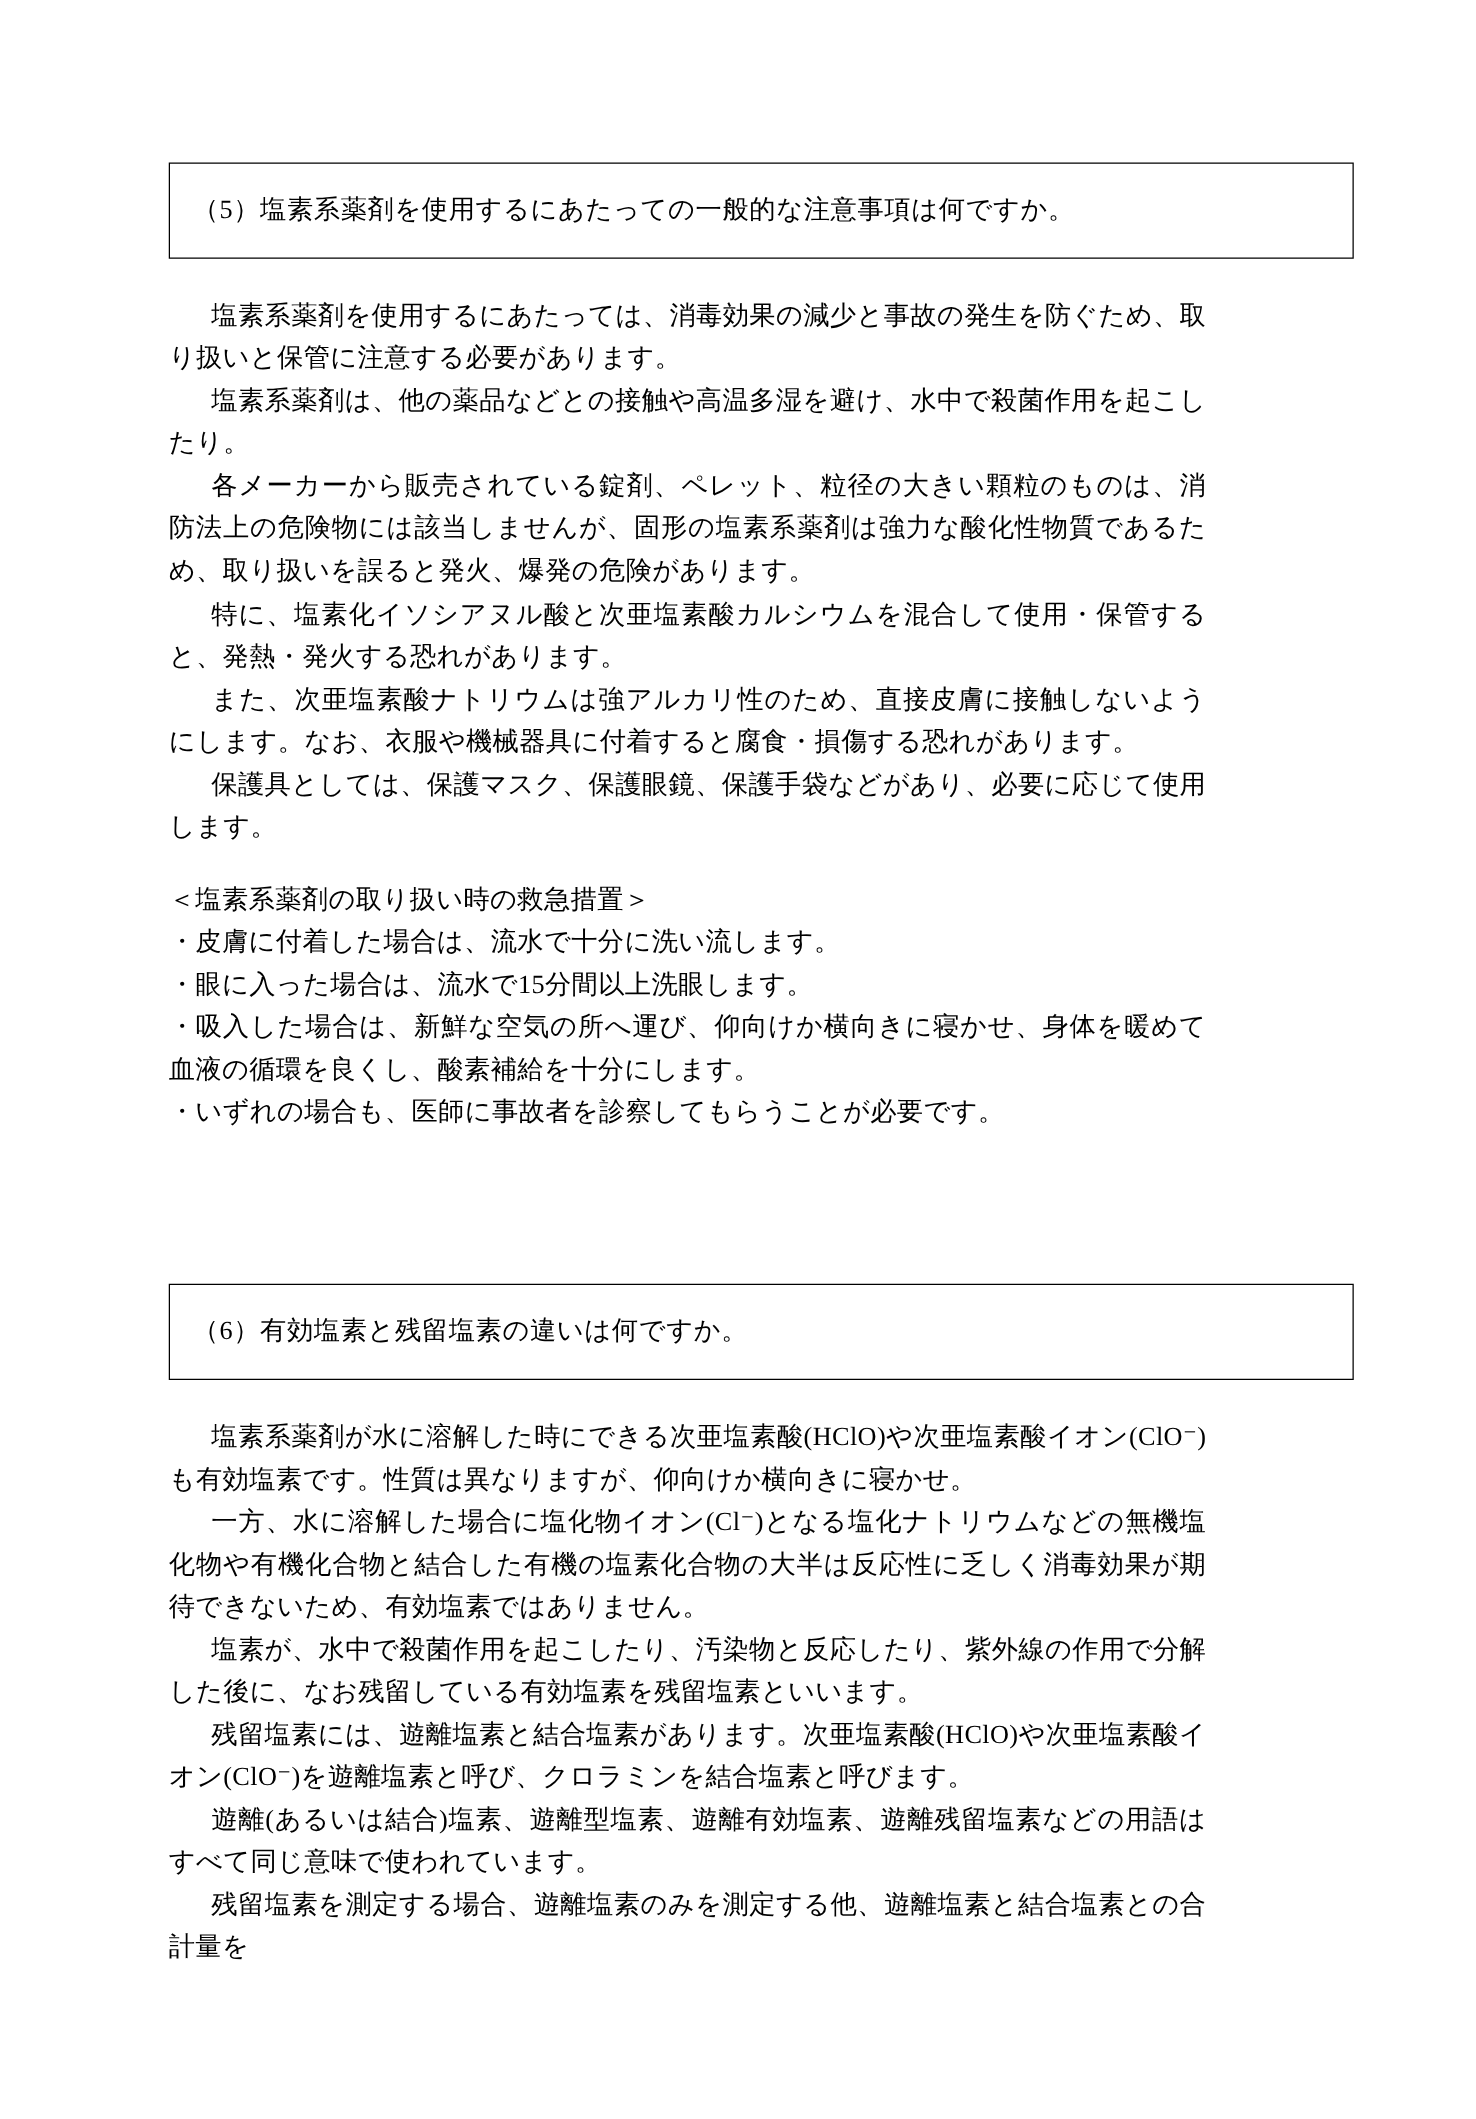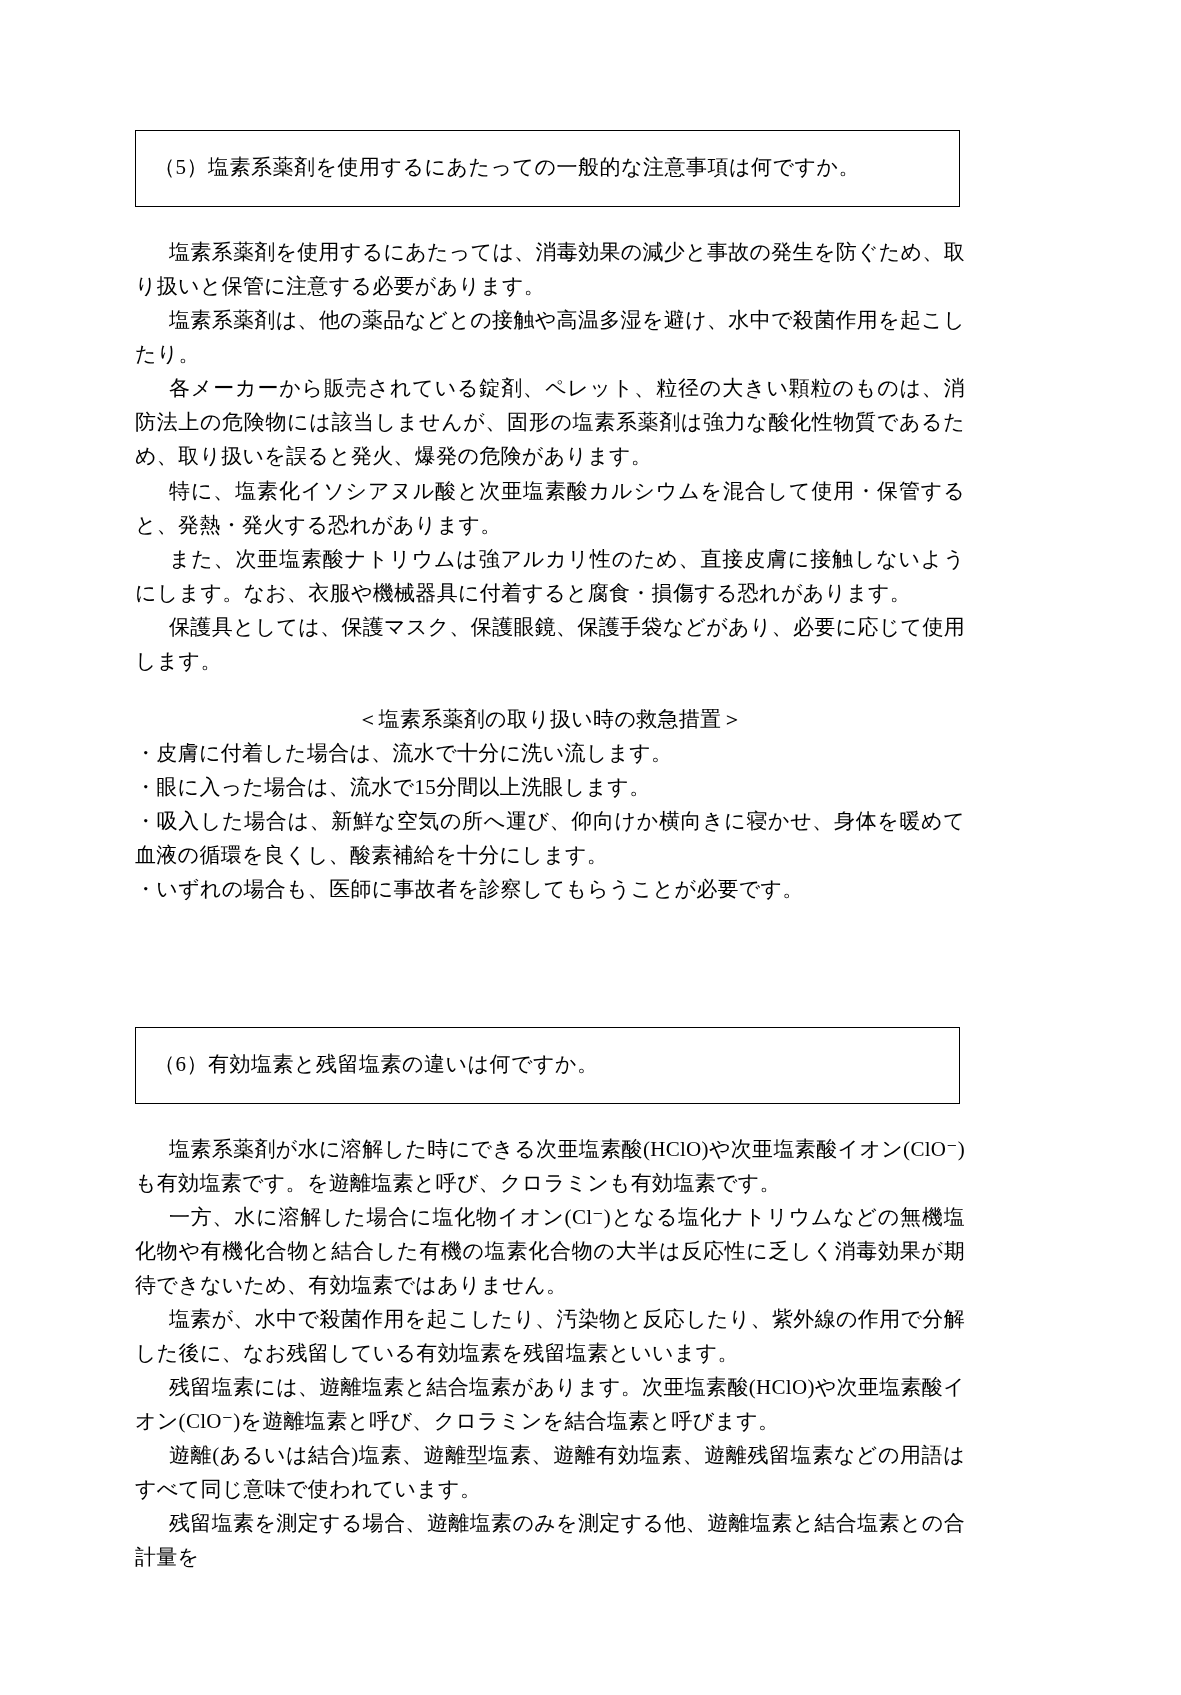--- a/index.html
+++ b/index.html
@@ -17,21 +17,21 @@
   .page {
     position: relative;
     width: 1181px;
     height: 1695px;
     box-sizing: border-box;
     padding: 130px 120px 0 135px;
   }
   .qbox {
     border: 1px solid #000000;
     box-sizing: border-box;
-    width: 825px;
+    width: 948px;
     padding: 22px 18px 24px 18px;
     font-size: 21px;
     line-height: 1.4;
     letter-spacing: 0.5px;
   }
   .qbox-2 {
     margin-top: 13px;
   }
   .body-block {
     margin-top: 28px;
@@ -44,21 +44,20 @@
     text-indent: 34px;
     margin: 0 0 0 0;
     text-align: justify;
     text-justify: inter-ideograph;
   }
   .spacer-sm { height: 24px; }
   .spacer-lg { height: 108px; }
   .list-head {
     text-indent: 0;
     margin: 0;
-    text-align: center;
   }
   .list-item {
     text-indent: 0;
     margin: 0;
     text-align: justify;
     text-justify: inter-ideograph;
   }
 </style>
 </head>
 <body>
@@ -86,21 +85,21 @@
     <p class="list-item">・いずれの場合も、医師に事故者を診察してもらうことが必要です。</p>
   </div>
 
   <div class="spacer-lg"></div>
 
   <div class="qbox qbox-2">
     <span>（6）有効塩素と残留塩素の違いは何ですか。</span>
   </div>
 
   <div class="body-block">
-    <p class="para">塩素系薬剤が水に溶解した時にできる次亜塩素酸(HClO)や次亜塩素酸イオン(ClO⁻)も有効塩素です。を遊離塩素と呼び、クロラミンも有効塩素です。</p>
+    <p class="para">塩素系薬剤が水に溶解した時にできる次亜塩素酸(HClO)や次亜塩素酸イオン(ClO⁻)も有効塩素です。性質は異なりますが、仰向けか横向きに寝かせ。</p>
     <p class="para">一方、水に溶解した場合に塩化物イオン(Cl⁻)となる塩化ナトリウムなどの無機塩化物や有機化合物と結合した有機の塩素化合物の大半は反応性に乏しく消毒効果が期待できないため、有効塩素ではありません。</p>
     <p class="para">塩素が、水中で殺菌作用を起こしたり、汚染物と反応したり、紫外線の作用で分解した後に、なお残留している有効塩素を残留塩素といいます。</p>
     <p class="para">残留塩素には、遊離塩素と結合塩素があります。次亜塩素酸(HClO)や次亜塩素酸イオン(ClO⁻)を遊離塩素と呼び、クロラミンを結合塩素と呼びます。</p>
     <p class="para">遊離(あるいは結合)塩素、遊離型塩素、遊離有効塩素、遊離残留塩素などの用語はすべて同じ意味で使われています。</p>
     <p class="para">残留塩素を測定する場合、遊離塩素のみを測定する他、遊離塩素と結合塩素との合計量を</p>
   </div>
 
 </div>
 
 </body></html>

